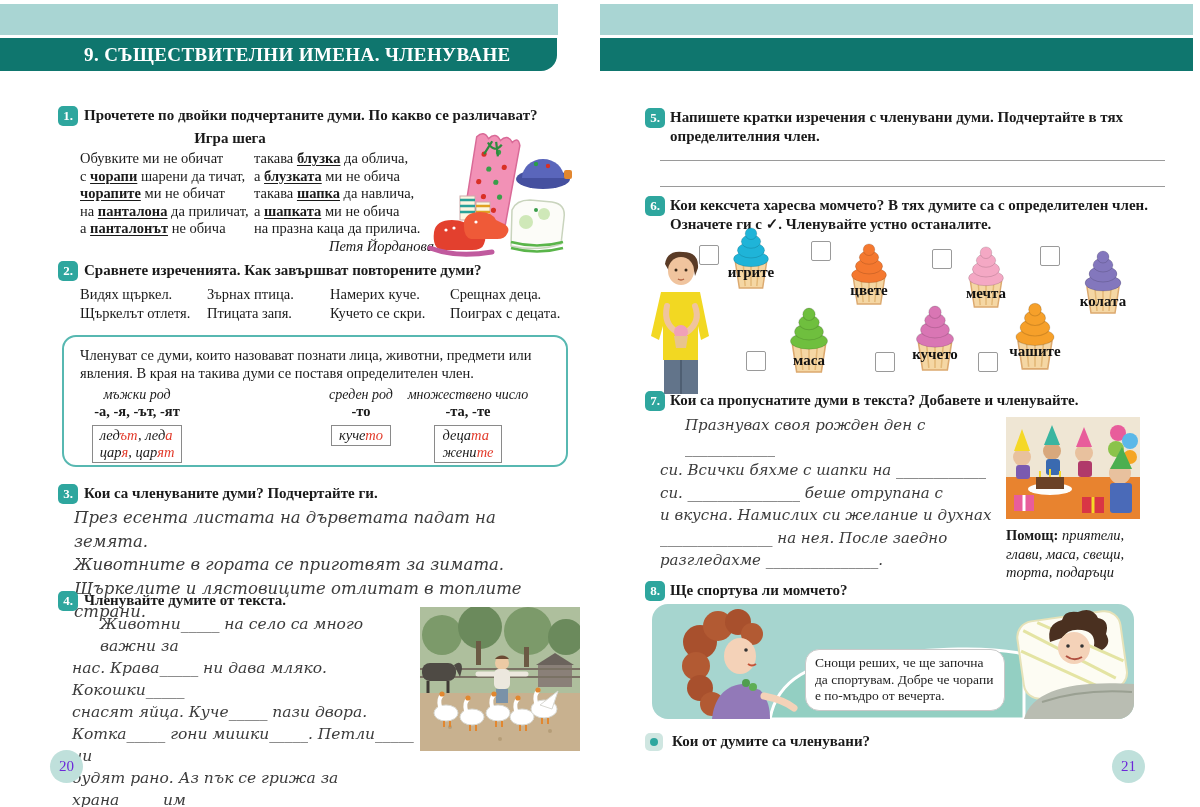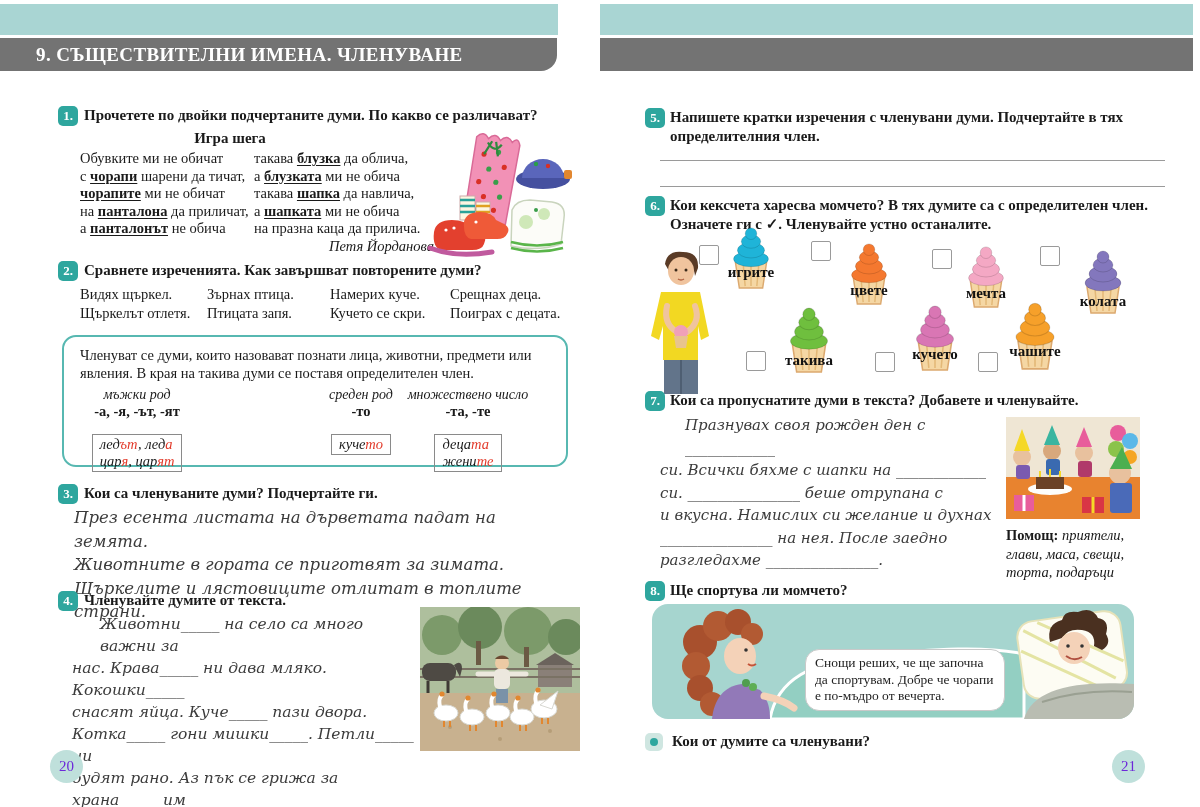--- a/index.html
+++ b/index.html
@@ -8,21 +8,21 @@
     position: relative;
     background: #ffffff;
     font-family: "Liberation Serif", "DejaVu Serif", serif;
     color: #1a1a1a;
     overflow: hidden;
   }
   .abs { position: absolute; }
 
   
   .lightbar { background:#a9d5d3; height:31px; top:4px; }
-  .titlebar { background:#737373; height:33px; top:38px; }
+  .titlebar { background:#0f766e; height:33px; top:38px;padding-left:48px; }
   .titlebar.leftpg { border-bottom-right-radius:16px; }
   .lesson-title { color:#fff; font-weight:bold; font-size:19px; line-height:33px; padding-left:36px; letter-spacing:.4px; white-space:nowrap; }
 
   
   .badge {
     width:20px; height:20px; background:#2ea69e; border-radius:5px;
     color:#fff; font-weight:bold; font-size:13px; text-align:center; line-height:20px;
   }
   .prompt { font-weight:bold; font-size:15px; line-height:19px; }
 
@@ -30,21 +30,21 @@
   .pline .u { text-decoration:underline; text-underline-offset:2px;font-weight:bold; }
   .poem-title { font-weight:bold; font-size:15px; text-align:center; }
   .author { font-style:italic; font-size:14.5px; text-align:right; }
 
   
   .rulebox { border:2px solid #57b8b1; border-radius:14px; background:#fff; }
   .rb-text { font-size:14.5px; line-height:18px; }
   .gcol { text-align:center; }
   .gender { font-style:italic; font-size:14px; line-height:16px; }
   .endings { font-weight:bold; font-size:14.5px; line-height:17px; }
-  .wordbox { display:inline-block; border:1px solid #8a8a8a; padding:1px 7px; font-style:italic; font-size:14.5px; line-height:17px; margin-top:14px; text-align:left; }
+  .wordbox { display:inline-block; border:1px solid #8a8a8a; padding:1px 7px; font-style:italic; font-size:14.5px; line-height:17px; margin-top:5px; text-align:left; }
   .red { color:#e23a2a; }
 
   
   .hand { font-family:"DejaVu Serif", serif; font-style:italic; color:#3b3b3b; }
   .h17 { font-size:16.5px; line-height:23.5px; }
   .h16 { font-size:15.5px; line-height:22px; }
   .h15 { font-size:15px; line-height:22.5px; }
 
   .wline { border-bottom:1.3px solid #9a9a9a; height:1px; }
   .checkbox { width:20px; height:20px; border:1.5px solid #9a9a9a; background:#fff; border-radius:2px; }
@@ -351,21 +351,21 @@
     <svg width="60" height="70" viewBox="0 0 58 68">
       <path d="M13,40 L45,40 L41,66 L17,66 Z" fill="#f5d7a4" stroke="#dca96f" stroke-width="1.5"></path>
       <path d="M21,42 L23,64 M29,42 L29,64 M37,42 L35,64" stroke="#e3b877" stroke-width="1.5"></path>
       <g stroke="rgba(0,0,0,.14)" stroke-width="1">
         <ellipse cx="29" cy="36" rx="18" ry="8" fill="#6fbf3e"></ellipse>
         <ellipse cx="29" cy="27" rx="14" ry="8" fill="#6fbf3e"></ellipse>
         <ellipse cx="29" cy="18" rx="10" ry="7" fill="#6fbf3e"></ellipse>
         <ellipse cx="29" cy="10" rx="6" ry="6" fill="#6fbf3e"></ellipse>
       </g>
     </svg>
-    <span class="cup-label" style="top:48px">такива</span>
+    <span class="cup-label" style="top:48px">маса</span>
   </div>
 
   <div class="abs checkbox" style="left:875px;top:352px"></div>
   <div class="abs" style="left:905px;top:302px;width:60px;height:70px">
     <svg width="60" height="70" viewBox="0 0 58 68">
       <path d="M13,40 L45,40 L41,66 L17,66 Z" fill="#f5d7a4" stroke="#dca96f" stroke-width="1.5"></path>
       <path d="M21,42 L23,64 M29,42 L29,64 M37,42 L35,64" stroke="#e3b877" stroke-width="1.5"></path>
       <g stroke="rgba(0,0,0,.14)" stroke-width="1">
         <ellipse cx="29" cy="36" rx="18" ry="8" fill="#d976b4"></ellipse>
         <ellipse cx="29" cy="27" rx="14" ry="8" fill="#d976b4"></ellipse>

